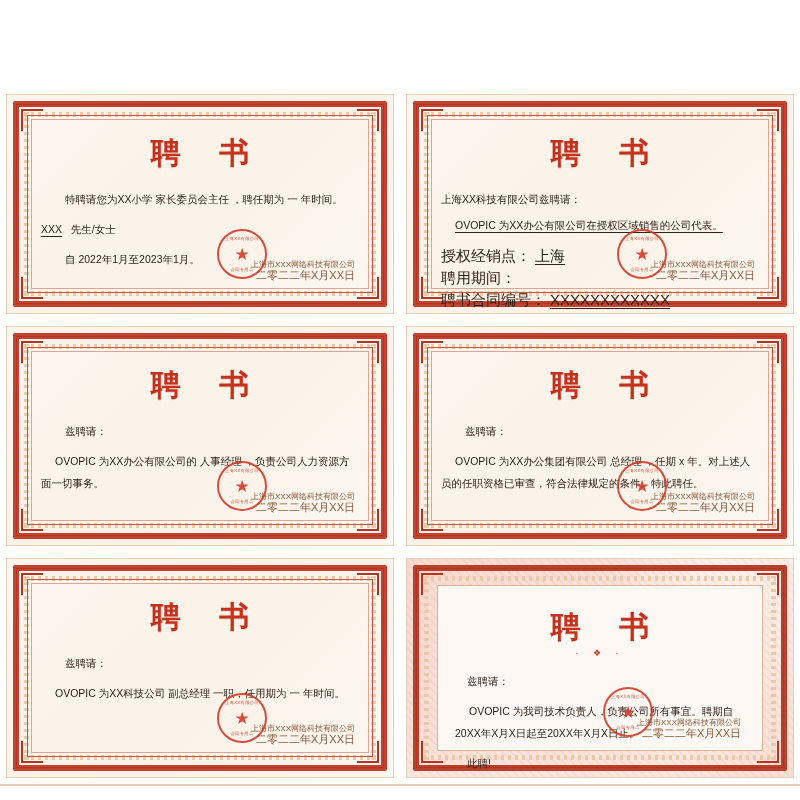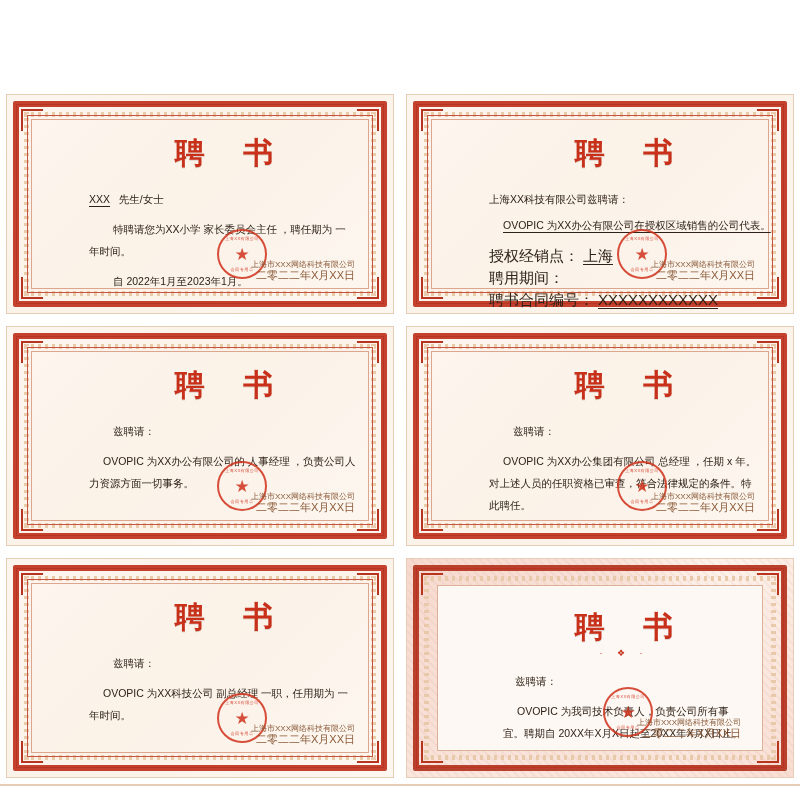--- a/index.html
+++ b/index.html
@@ -82,21 +82,21 @@
     border: 2px solid #b8341f;
     box-sizing: border-box;
   }
   .corner.tl { left: 14px; top: 14px; border-right: none; border-bottom: none; }
   .corner.tr { right: 14px; top: 14px; border-left: none; border-bottom: none; }
   .corner.bl { left: 14px; bottom: 14px; border-right: none; border-top: none; }
   .corner.br { right: 14px; bottom: 14px; border-left: none; border-top: none; }
 
   .cert-body {
     position: absolute;
-    left: 34px; right: 34px; top: 28px; bottom: 28px; margin-left: 48px;
+    left: 34px; right: 34px; top: 28px; bottom: 28px;
   }
   .cert-title {
     text-align: center;
     color: #c8301a;
     font-family: "DejaVu Serif", "Liberation Serif", serif;
     font-weight: bold;
     font-size: 30px;
     letter-spacing: 14px;
     text-indent: 14px;
     margin-top: 10px;
@@ -242,25 +242,25 @@
     <div class="frame-outer">
         <span class="frame-ornament"></span>
       </div>
     <div class="frame-inner"></div>
     <div class="corner tl"></div>
     <div class="corner tr"></div>
     <div class="corner bl"></div>
     <div class="corner br"></div>
     <div class="cert-body">
       <div class="cert-title">聘 书</div>
+      <p class="para indent">特聘请您为XX小学  家长委员会主任 ，聘任期为 一 年时间。</p>
       <p class="para">
         <span class="u">XXX</span>
         &nbsp;&nbsp;<span>先生/女士</span>
       </p>
-      <p class="para indent">特聘请您为XX小学  家长委员会主任 ，聘任期为 一 年时间。</p>
       <p class="para indent">自 2022年1月至2023年1月。</p>
       <div class="sig-wrap">
         <div class="seal">
           <span class="arc-top">上海XX有限公司</span>
           <span class="star">★</span>
           <span class="arc-bottom">合同专用章</span>
         </div>
         <div class="signature">
           <div class="org">上海市XXX网络科技有限公司</div>
           <div class="date">二零二二年X月XX日</div>
@@ -397,20 +397,21 @@
     <div class="inner-panel"></div>
     <div class="corner tl"></div>
     <div class="corner tr"></div>
     <div class="corner bl"></div>
     <div class="corner br"></div>
     <div class="cert-body">
       <div class="cert-title" style="margin-bottom:6px">聘 书</div>
       <div class="dot-divider">· ❖ ·</div>
       <p class="para" style="text-indent:12px">兹聘请：</p>
       <p class="para" style="text-indent:14px">OVOPIC 为我司技术负责人，负责公司所有事宜。聘期自 20XX年X月X日起至20XX年X月X日止。</p>
+      <p class="para" style="text-indent:12px">此聘!</p>
       <div class="sig-wrap">
         <div class="seal">
           <span class="arc-top">上海XX有限公司</span>
           <span class="star">★</span>
           <span class="arc-bottom">合同专用章</span>
         </div>
         <div class="signature">
           <div class="org">上海市XXX网络科技有限公司</div>
           <div class="date">二零二二年X月XX日</div>
         </div>

